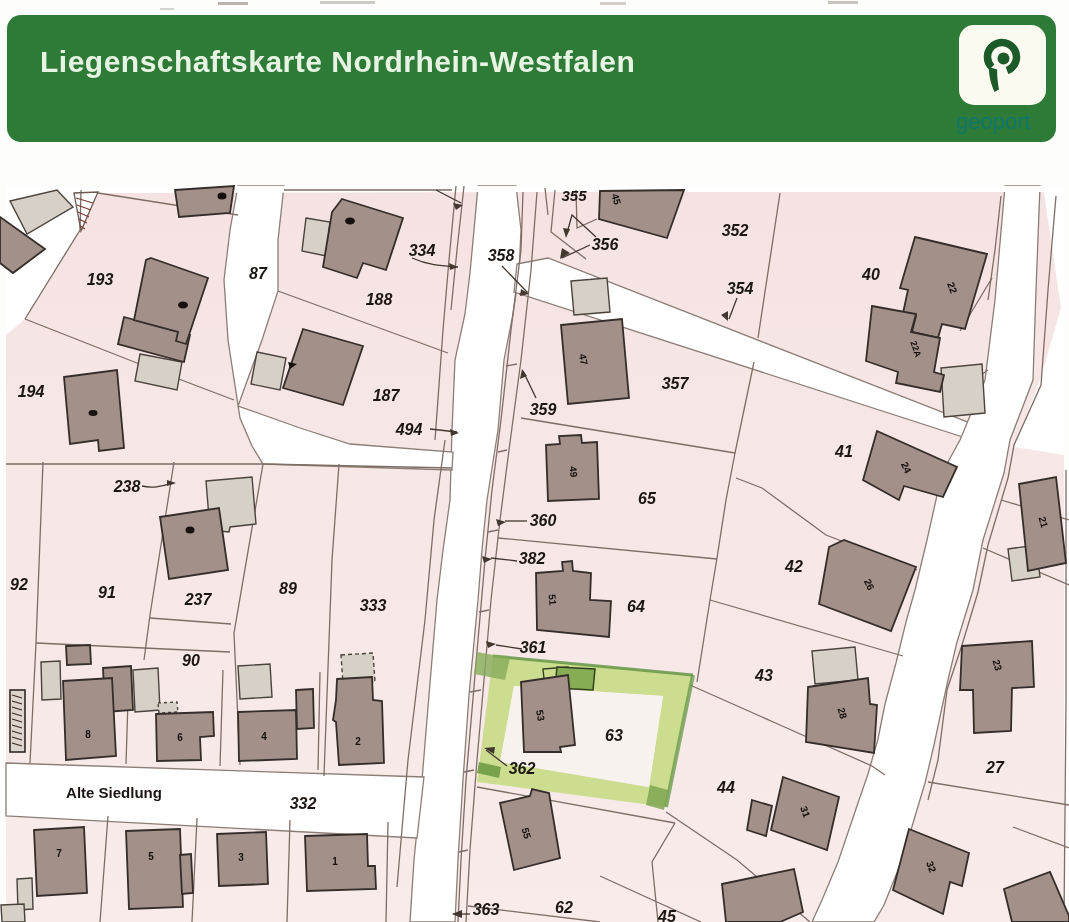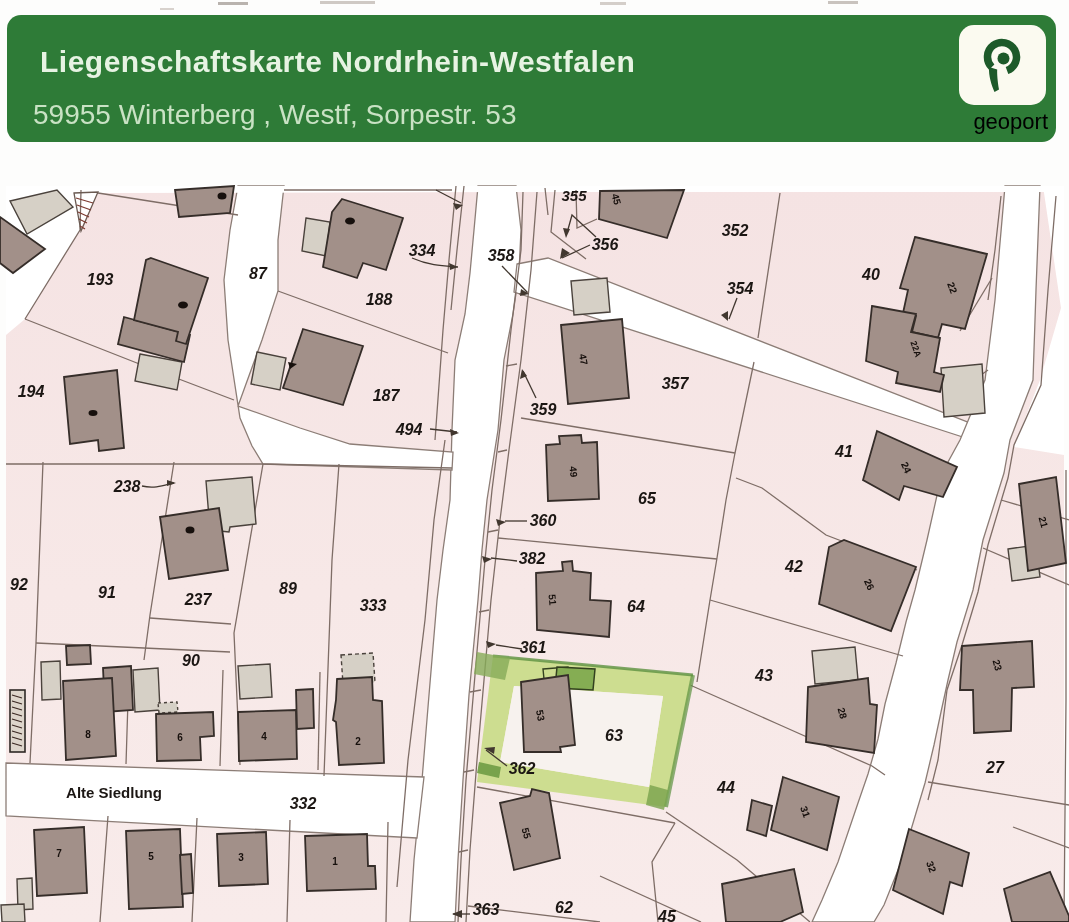--- a/index.html
+++ b/index.html
@@ -6,31 +6,30 @@
 #page{position:relative;width:1069px;height:922px;overflow:hidden;font-family:"Liberation Sans",sans-serif;}
 </style>
 </head>
 <body>
 <div id="page">
 
 <div style="position:absolute;left:7px;top:15px;width:1049px;height:127px;background:#2e7b37;border-radius:14px;"></div>
 
 <div style="position:absolute;left:40px;top:47px;font-size:30px;font-weight:bold;color:#e7f3e3;letter-spacing:0.5px;line-height:1;">Liegenschaftskarte Nordrhein-Westfalen</div>
 
-<div style="position:absolute;left:33px;top:101px;font-size:28px;color:#c9e2c4;line-height:1;">59955 Winterberg , Westf, Sorpestr. 53</div>
 
 <div style="position:absolute;left:959px;top:25px;width:87px;height:80px;background:#fbfaf0;border-radius:15px;"></div>
 
 <svg style="position:absolute;left:959px;top:25px;" width="87" height="80" viewBox="0 0 87 80">
 <path d="M48,45.6 A14.5,14.5 0 1 0 32.7,42.2" fill="none" stroke="#1d5a2a" stroke-width="7.5"></path>
 <circle cx="44.5" cy="33.5" r="6" fill="#1d5a2a"></circle>
 <path d="M30,42 C29.5,51 32.5,60 35.5,67 L40,64.5 C38.5,56 38,49 38.2,44.5 Z" fill="#1d5a2a"></path>
 </svg>
 
-<div style="position:absolute;left:956px;top:111px;width:92px;text-align:right;font-size:22px;color:#000000;line-height:1;">geoport</div>
+<div style="position:absolute;left:956px;top:111px;width:92px;text-align:left;font-size:22px;color:#0f766e;line-height:1;">geoport</div>
 
 <svg id="map" style="position:absolute;left:0px;top:0px;" width="1069" height="922" viewBox="0 0 1069 922">
 <defs>
 <linearGradient id="pg" x1="0" y1="0" x2="0" y2="1">
 <stop offset="0" stop-color="#f5e3e3"></stop>
 <stop offset="0.55" stop-color="#f7e8e7"></stop>
 <stop offset="1" stop-color="#f8ebea"></stop>
 </linearGradient>
 </defs>
 

